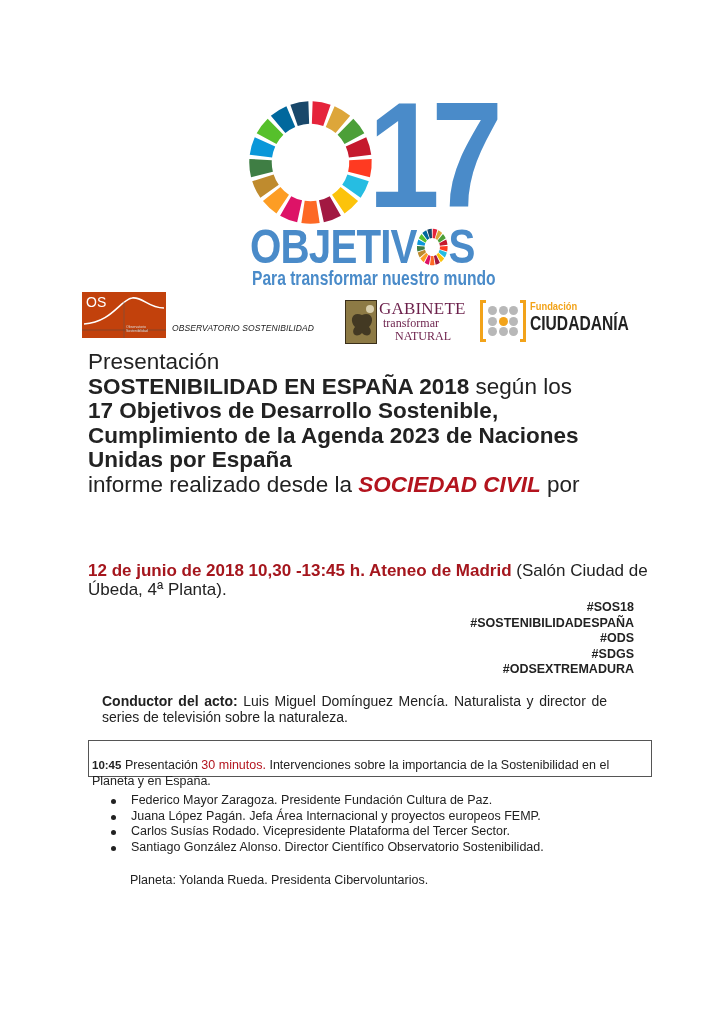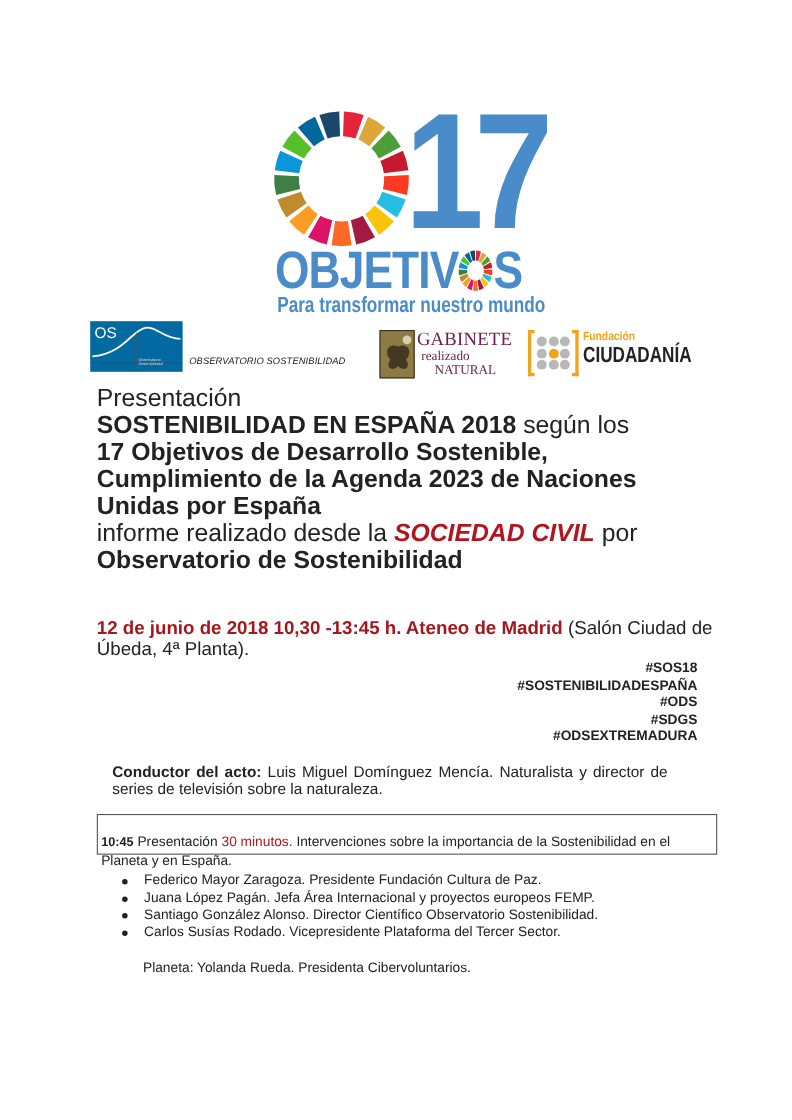--- a/index.html
+++ b/index.html
@@ -36,21 +36,21 @@
     #tagline {
       left: 4px; top: 170px;
       font-weight: bold; font-size: 20px; line-height: 20px;
       color: #4a8bc9; white-space: nowrap;
       transform: scaleX(0.78); transform-origin: left top;
     }
 
     
     #os-logo {
       left: 82px; top: 292px; width: 84px; height: 46px;
-      background: #0369a1; overflow: hidden;
+      background: #c2410c; overflow: hidden;
     }
     #os-logo .os-text {
       position: absolute; left: 4px; top: 3px;
       color: #fff; font-size: 14px; line-height: 14px;
     }
     #os-logo .os-sub {
       position: absolute; left: 44px; top: 33px;
       color: #ddd; font-size: 3.5px; line-height: 4px;
     }
     #obs-label {
@@ -217,21 +217,21 @@
 <div id="obs-label" class="abs">OBSERVATORIO SOSTENIBILIDAD</div>
 
 <div id="gabinete-logo" class="abs">
   <div class="emblem">
     <svg width="32" height="44" viewBox="0 0 32 44">
       <path d="M16,14 C6,10 3,20 9,26 C4,32 10,38 16,32 C22,38 28,32 23,26 C29,20 26,10 16,14 Z" fill="#2b2418" opacity="0.75"></path>
       <circle cx="24" cy="8" r="4" fill="#d9cfae"></circle>
     </svg>
   </div>
   <span class="g1">GABINETE</span>
-  <span class="g2">realizado</span>
+  <span class="g2">transformar</span>
   <span class="g3">NATURAL</span>
 </div>
 
 <div id="ciudadania-logo" class="abs">
   <div class="bracket l"></div>
   <div class="dots">
     <span></span>
       <span></span>
       <span></span>
     <span></span>
@@ -246,21 +246,20 @@
   <span class="ciud">CIUDADANÍA</span>
 </div>
 
 <div id="title-block" class="abs">
   <div>Presentación</div>
   <div><span class="b">SOSTENIBILIDAD EN ESPAÑA 2018</span><span> según los</span></div>
   <div class="b">17 Objetivos de Desarrollo Sostenible,</div>
   <div class="b">Cumplimiento de la Agenda 2023 de Naciones</div>
   <div class="b">Unidas por España</div>
   <div><span>informe realizado desde la </span><span class="red">SOCIEDAD CIVIL</span><span> por</span></div>
-  <div class="b">Observatorio de Sostenibilidad</div>
 </div>
 
 <div id="date-block" class="abs">
   <span class="red">12 de junio de 2018 10,30 -13:45 h. Ateneo de Madrid</span><span> (Salón Ciudad de Úbeda, 4ª Planta).</span>
 </div>
 
 <div id="hashtags" class="abs">
   <div>#SOS18</div>
   <div>#SOSTENIBILIDADESPAÑA</div>
   <div>#ODS</div>
@@ -272,17 +271,17 @@
   <span class="b">Conductor del acto:</span><span> Luis Miguel Domínguez Mencía. Naturalista y director de series de televisión sobre la naturaleza.</span>
 </div>
 
 <div id="session-box" class="abs">
   <span class="b">10:45</span><span> Presentación </span><span class="red">30 minutos.</span><span> Intervenciones sobre la importancia de la Sostenibilidad en el Planeta y en España.</span>
 </div>
 
 <ul id="speakers" class="abs">
   <li>Federico Mayor Zaragoza. Presidente Fundación Cultura de Paz.</li>
   <li>Juana López Pagán. Jefa Área Internacional y proyectos europeos FEMP.</li>
+  <li>Carlos Susías Rodado. Vicepresidente Plataforma del Tercer Sector.</li>
   <li>Santiago González Alonso. Director Científico Observatorio Sostenibilidad.</li>
-  <li>Carlos Susías Rodado. Vicepresidente Plataforma del Tercer Sector.</li>
 </ul>
 
 <div id="presenter" class="abs">Planeta: Yolanda Rueda. Presidenta Cibervoluntarios.</div>
 
 </body></html>

